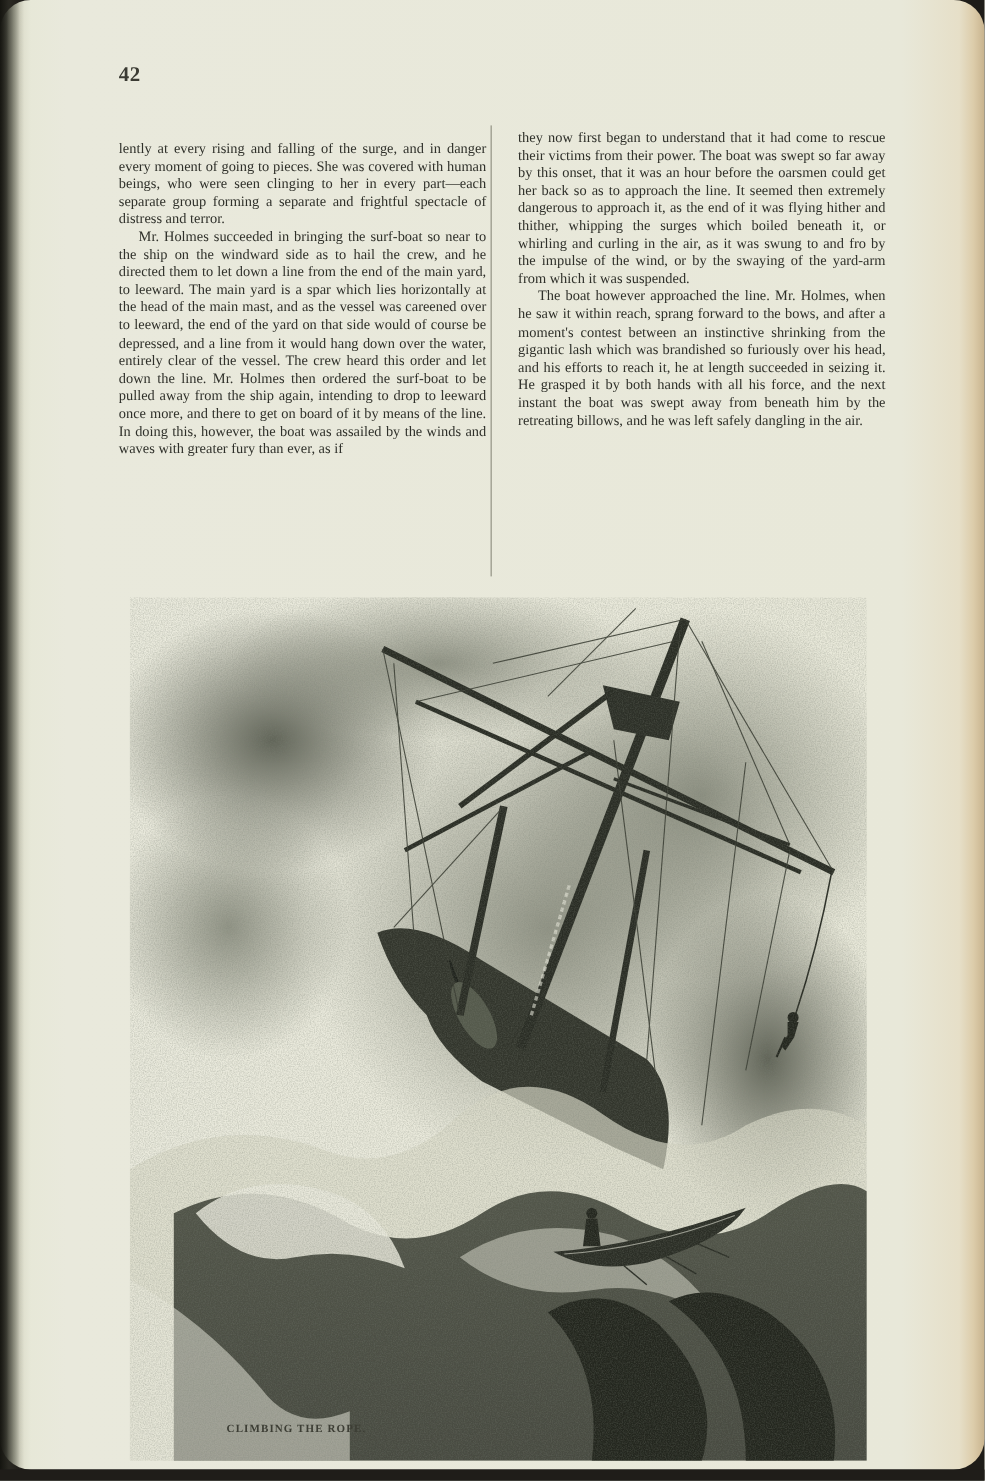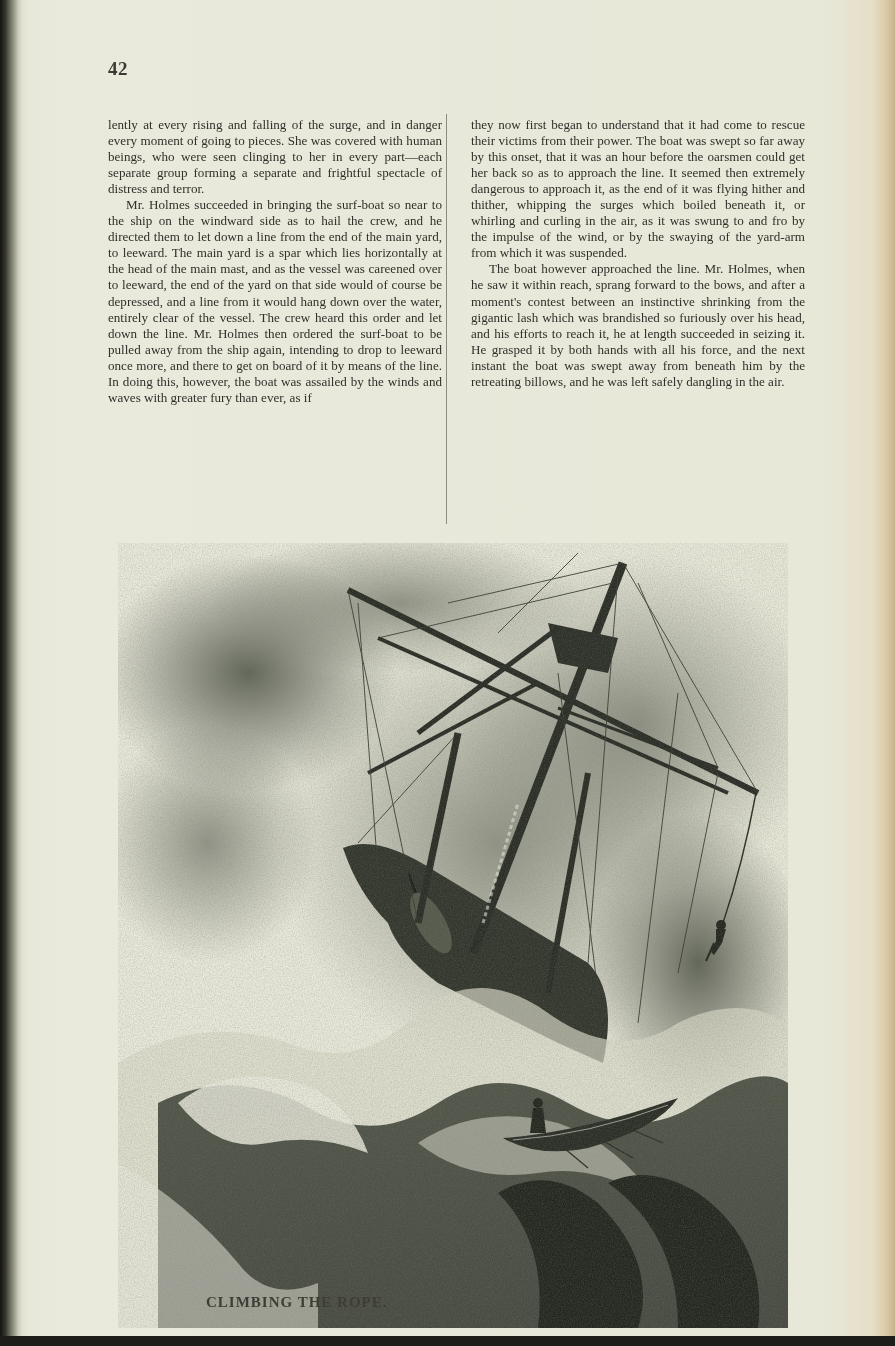--- a/index.html
+++ b/index.html
@@ -1,29 +1,29 @@
 <!DOCTYPE html>
 <html><head>
 <meta charset="utf-8">
 <style>
   html,body{margin:0;padding:0;}
   body{width:895px;height:1346px;overflow:hidden;background:#1e1c18;font-family:"Liberation Serif","DejaVu Serif",serif;}
   .page{position:absolute;left:0;top:0;width:895px;height:1336px;background:#e9e9dc;
-        background-image:linear-gradient(90deg,#2a2a24 0px,#4d4e44 6px,#9fa08f 12px,#dcdcca 18px,#e7e8d8 28px,#e9e9dc 60px,#e8e8d9 820px,#e6dfc8 872px,#dcccaa 885px,#c8b38e 895px);}
+        background-image:linear-gradient(90deg,#2a2a24 0px,#4d4e44 6px,#9fa08f 12px,#dcdcca 18px,#e7e8d8 28px,#e9e9dc 60px,#e8e8d9 820px,#e6dfc8 872px,#dcccaa 885px,#c8b38e 895px);border-radius:28px;}
   .gutter-shadow{position:absolute;left:0;top:0;width:22px;height:1336px;background:linear-gradient(90deg,rgba(20,20,15,.9),rgba(60,60,50,.4) 8px,rgba(120,120,100,0) 22px);}
   .bottom-edge{position:absolute;left:0;top:1336px;width:895px;height:10px;background:#1f1d19;}
   .page-number{position:absolute;left:108px;top:58px;font-size:19px;font-weight:bold;color:#3b3b33;letter-spacing:.5px;}
   .col{position:absolute;top:117px;width:334px;font-size:13.1px;line-height:16.05px;color:#2f302a;text-align:justify;}
-  .col-left{left:108px;}
+  .col-left{left:108px;margin-top:10px;}
   .col-right{left:452px;width:334px;margin-left:19px;}
   .col p{margin:0;}
   .col p.indent{text-indent:18px;}
   .col-rule{position:absolute;left:446px;top:114px;width:1px;height:410px;background:#8a8b7d;}
   .illustration{position:absolute;left:118px;top:543px;width:670px;height:785px;}
-  .caption{position:absolute;left:206px;top:1294px;font-size:15px;font-weight:bold;letter-spacing:1px;color:#3d3e35;}
+  .caption{position:absolute;left:206px;top:1294px;font-size:10px;font-weight:bold;letter-spacing:1px;color:#3d3e35;}
 </style>
 </head>
 <body>
 
 <div class="page">
   <div class="gutter-shadow"></div>
 
   <div class="page-number">42</div>
 
   <div class="col col-left">

